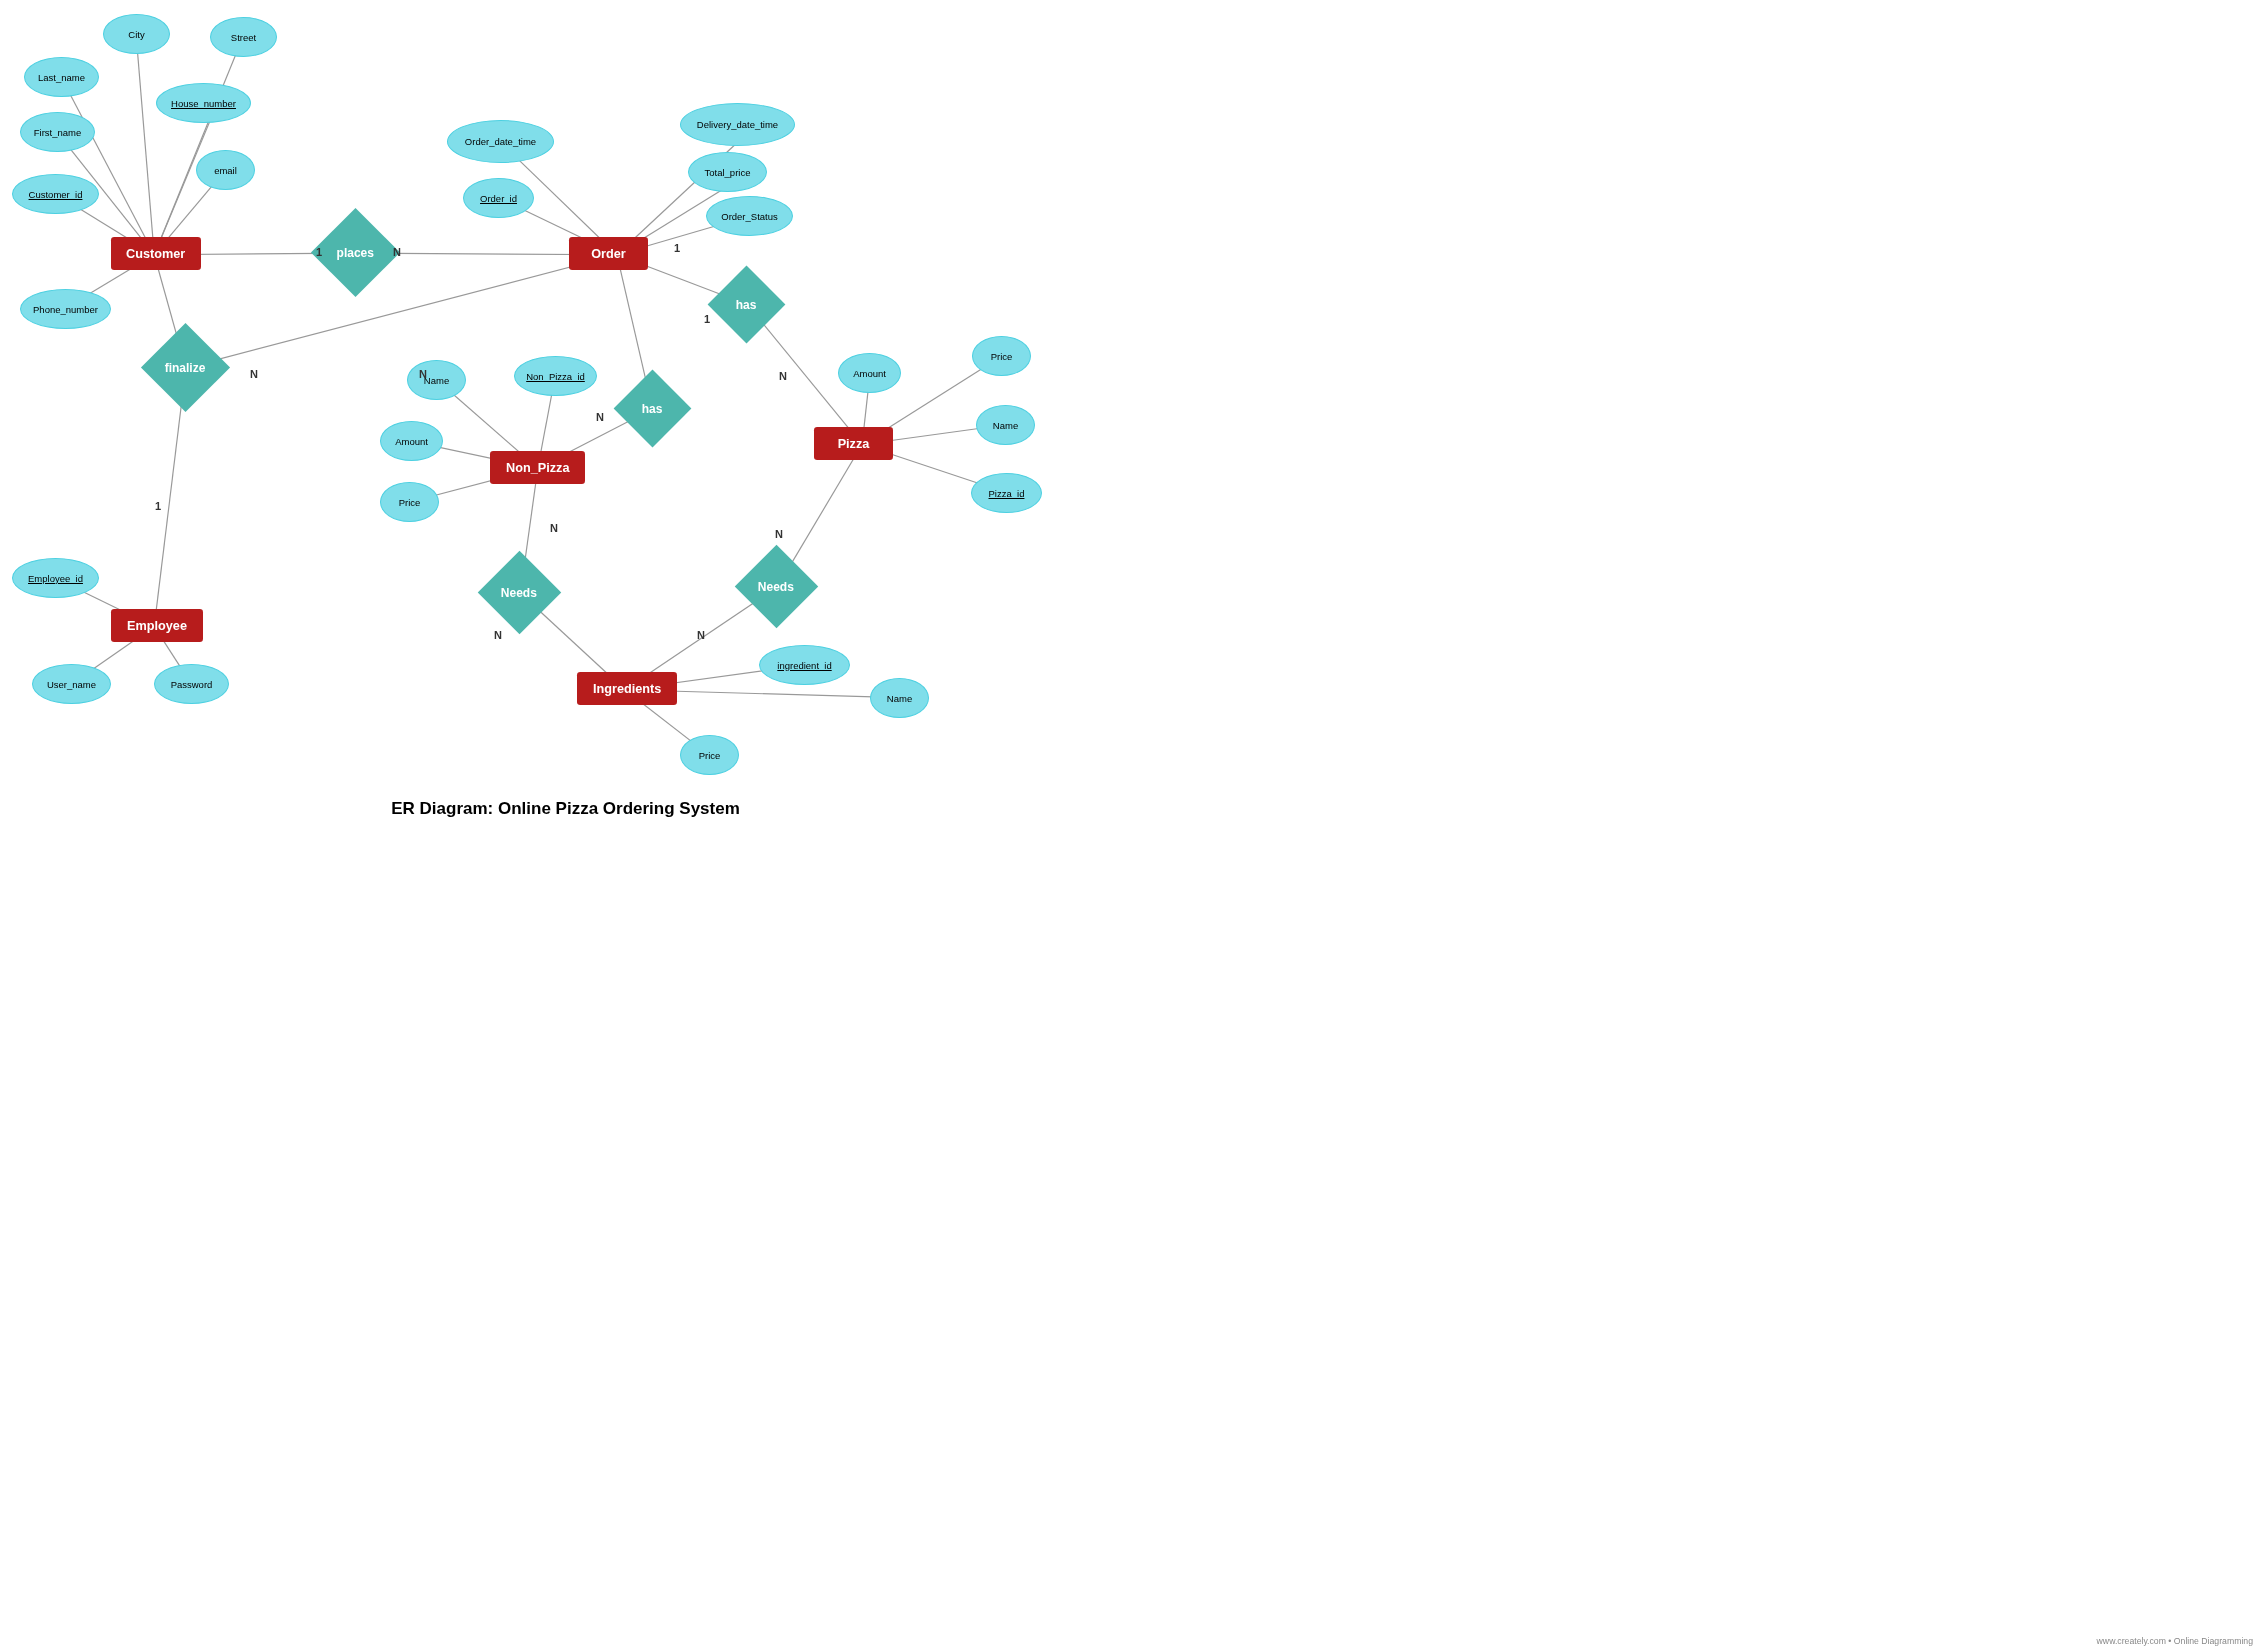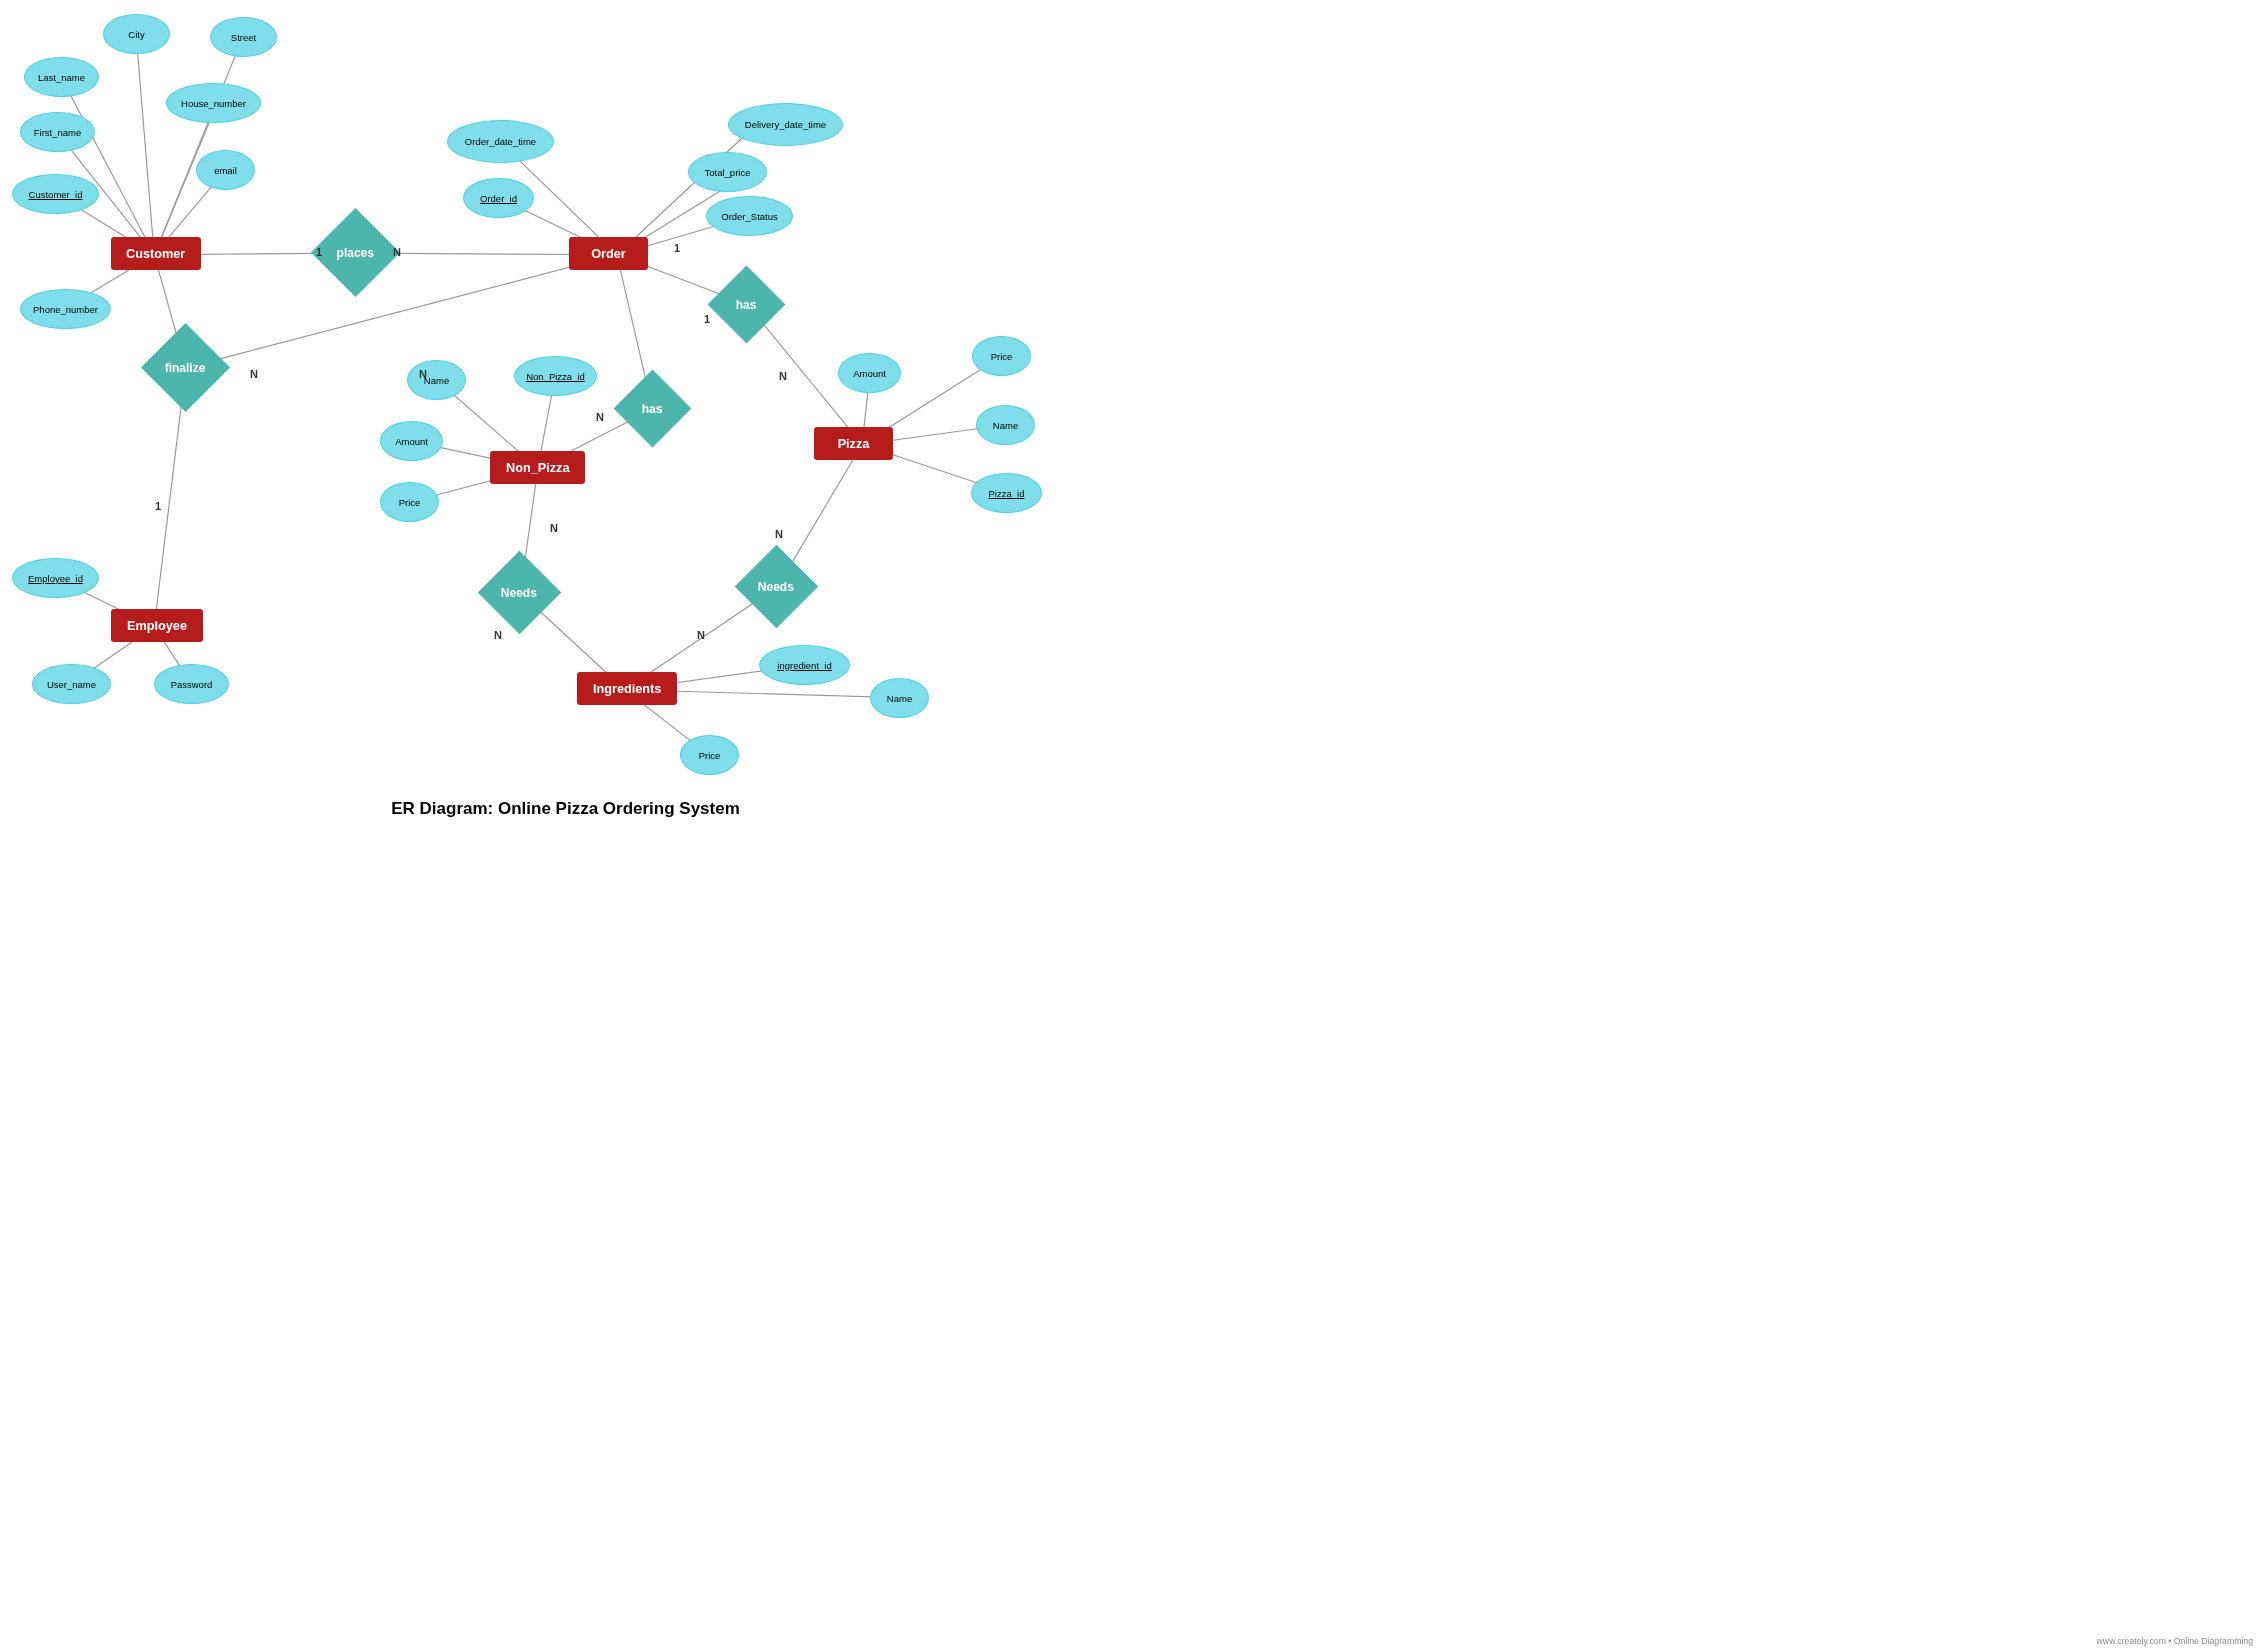--- a/index.html
+++ b/index.html
@@ -166,21 +166,21 @@
 
   <div class="attribute" style="left:103px;top:14.2px;width:67px;height:40px;">
     <span>City</span>
   </div>
   <div class="attribute" style="left:210px;top:17.4px;width:67px;height:40px;">
     <span>Street</span>
   </div>
   <div class="attribute" style="left:24px;top:57px;width:75px;height:40px;">
     <span>Last_name</span>
   </div>
-  <div class="attribute" style="left:166px;top:83px;width:95px;height:40px;">
+  <div class="attribute" style="left:156px;top:83px;width:95px;height:40px;text-decoration:underline;">
     <span>House_number</span>
   </div>
   <div class="attribute" style="left:20px;top:112px;width:75px;height:40px;">
     <span>First_name</span>
   </div>
   <div class="attribute" style="left:196px;top:150px;width:59px;height:40px;">
     <span>email</span>
   </div>
   <div class="attribute underline" style="left:12px;top:174px;width:87px;height:40px;">
     <span style="text-decoration:underline;">Customer_id</span>
@@ -188,21 +188,21 @@
   <div class="attribute" style="left:20px;top:289px;width:91px;height:40px;">
     <span>Phone_number</span>
   </div>
 
   <div class="attribute" style="left:447px;top:120px;width:107px;height:43px;">
     <span>Order_date_time</span>
   </div>
   <div class="attribute underline" style="left:463px;top:178px;width:71px;height:40px;">
     <span style="">Order_id</span>
   </div>
-  <div class="attribute" style="left:728px;top:103px;width:115px;height:43px;">
+  <div class="attribute" style="left:680px;top:103px;width:115px;height:43px;">
     <span>Delivery_date_time</span>
   </div>
   <div class="attribute" style="left:688px;top:152px;width:79px;height:40px;">
     <span>Total_price</span>
   </div>
   <div class="attribute" style="left:706px;top:196px;width:87px;height:40px;">
     <span>Order_Status</span>
   </div>
 
   <div class="attribute underline" style="left:12px;top:558px;width:87px;height:40px;">

